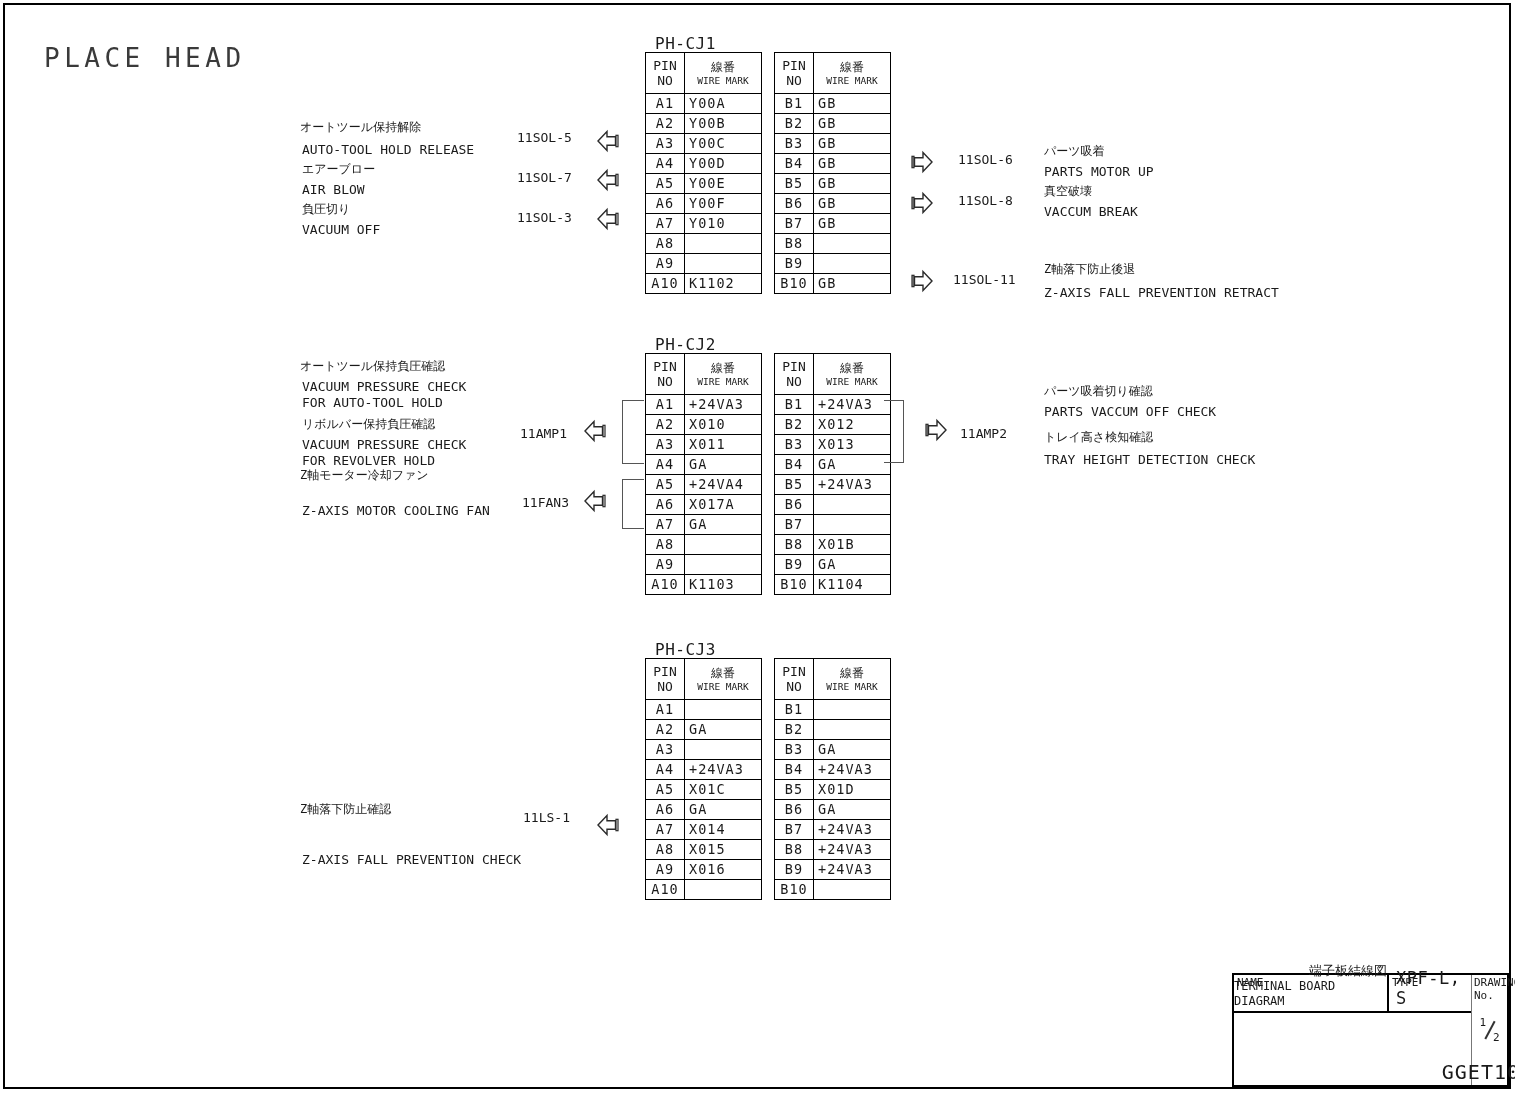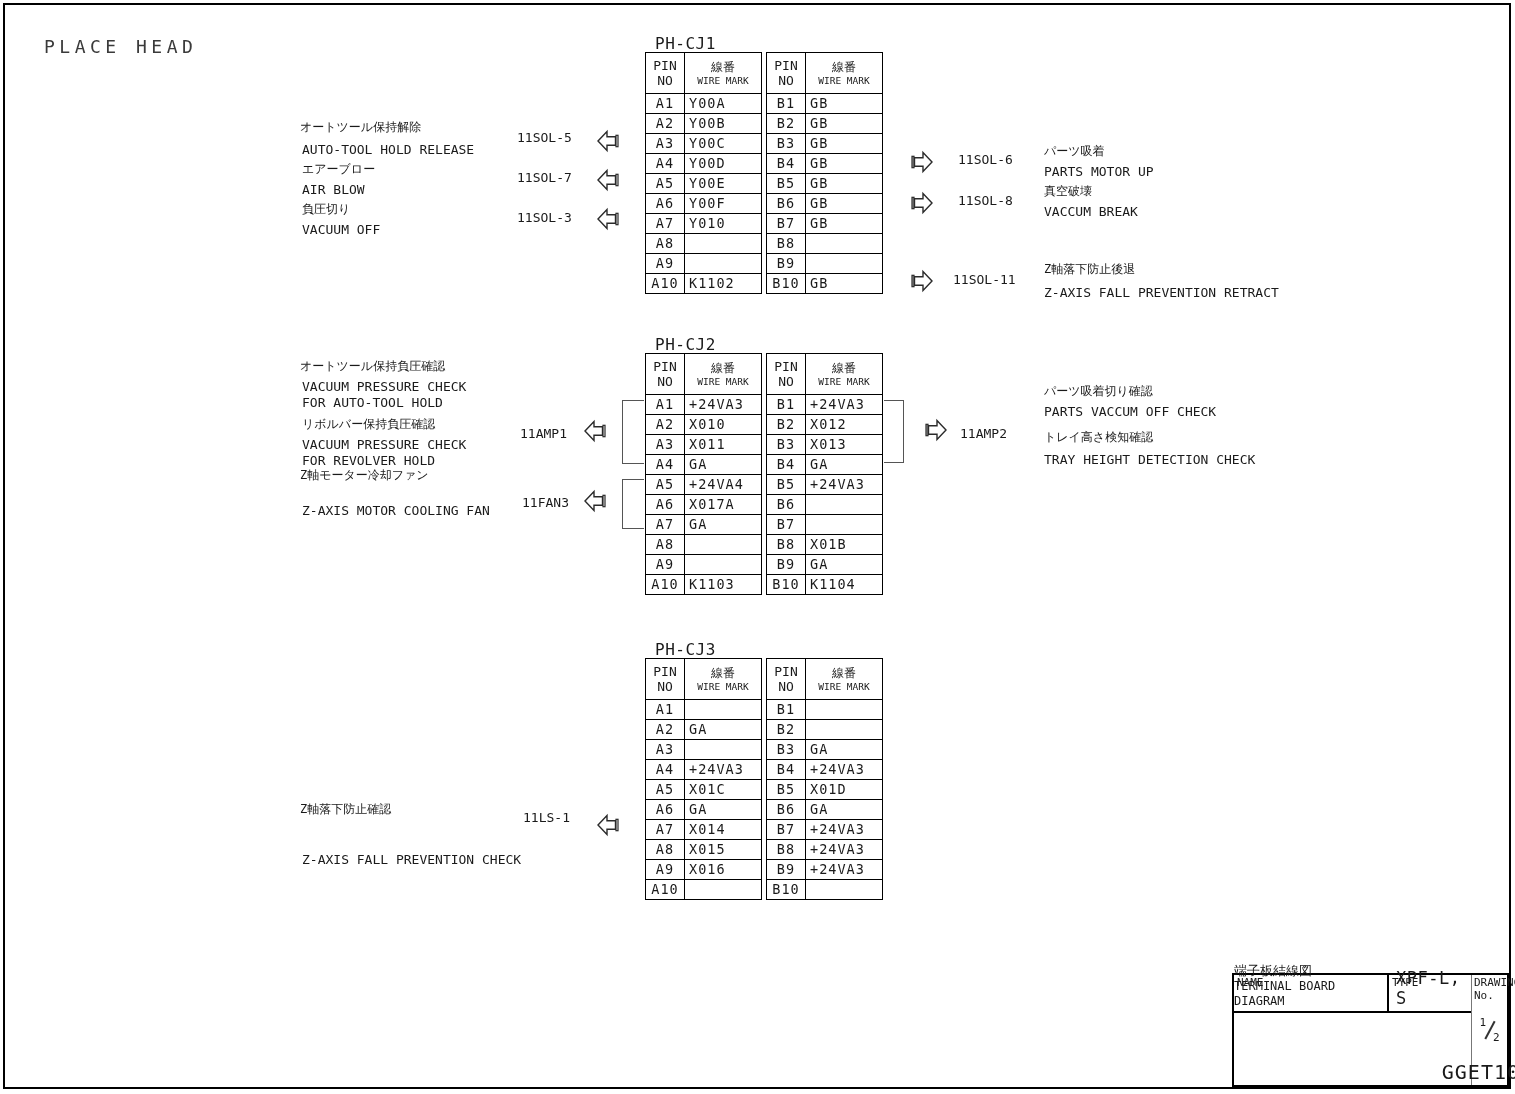--- a/index.html
+++ b/index.html
@@ -1,24 +1,24 @@
 <!DOCTYPE html>
 <html><head>
 <meta charset="utf-8">
 <style>
   html,body{margin:0;padding:0;background:#fff}
   .page{position:relative;width:1515px;height:1094px;background:#fff;overflow:hidden;
         font-family:"DejaVu Sans Mono","Liberation Mono",monospace;color:#1a1a1a}
   .frame{position:absolute;left:3px;top:3px;right:4px;bottom:5px;border:2.5px solid #000}
-  .main-title{position:absolute;left:44px;top:36px;font-size:18px;letter-spacing:4.5px;color:#3a3a3a;white-space:nowrap}
+  .main-title{position:absolute;left:44px;top:43px;font-size:26px;letter-spacing:4.5px;color:#3a3a3a;white-space:nowrap}
 
   
   .tgroup{position:absolute;left:645px}
   .tlabel{font-size:16px;letter-spacing:.5px;height:15px;margin:0 0 3px 10px;white-space:nowrap}
-  .dual{display:flex;gap:4px}
+  .dual{display:flex;gap:12px}
   .sub{border:1px solid #000;background:#fff}
   .hrow{display:flex;height:40px;box-sizing:border-box}
   .cellh{display:flex;flex-direction:column;justify-content:center;align-items:center;box-sizing:border-box}
   .pinw{width:39px}.wirew{width:76px}
   .bR{border-right:1px solid #000}
   .hp{font-size:13px;line-height:15px}
   .hjp{font-size:12px;line-height:15px}
   .hen{font-size:9.5px;line-height:12px}
   .trow{display:flex;height:20px;border-top:1px solid #000;box-sizing:border-box}
   .cell{box-sizing:border-box;font-size:13.5px;line-height:18px;letter-spacing:1px;white-space:nowrap;overflow:hidden}
@@ -39,21 +39,21 @@
   .tblock{position:absolute;left:1232px;top:973px;right:6px;bottom:7px;border:2px solid #000;
           display:flex;box-sizing:border-box;background:#fff}
   .tb-row1{display:flex;height:38px;border-bottom:2px solid #000;box-sizing:border-box}
   .tb-name{position:relative;flex:1}
   .tb-type{position:relative;width:84px;border-left:2px solid #000;box-sizing:border-box}
   .tb-row2{position:relative;height:40px;border-bottom:2px solid #000;box-sizing:border-box}
   .tb-row3{display:flex;flex:1}
   .tb-draw{position:relative;flex:1}
   .tb-sheet{width:36px;border-left:1.5px solid #777;display:flex;align-items:center;justify-content:center;box-sizing:border-box}
   .tb-label{position:absolute;left:3px;top:1px;font-size:11px;letter-spacing:0}
-  .tb-c{display:flex;flex-direction:column;align-items:flex-start;justify-content:flex-end;height:100%;padding-bottom:2px;box-sizing:border-box}
+  .tb-c{display:flex;flex-direction:column;align-items:flex-end;justify-content:flex-end;height:100%;padding-bottom:2px;box-sizing:border-box}
   .tb-jp{font-size:13px;line-height:16px}
   .tb-en{font-size:12px;line-height:15px}
   .type-val{position:absolute;left:7px;bottom:3px;font-size:17px;letter-spacing:.5px}
   .draw-val{position:absolute;left:50%;bottom:1px;transform:translateX(-28%);font-size:20px;letter-spacing:1px}
   .fracwrap{position:relative;display:inline-block;width:22px;height:28px}
   .fr-n{position:absolute;left:1px;top:0;font-size:11px}
   .fr-d{position:absolute;right:1px;bottom:0;font-size:11px}
   .fr-s{position:absolute;left:10px;top:4px;width:1.5px;height:20px;background:#333;transform:rotate(28deg)}
 </style>
 </head>

